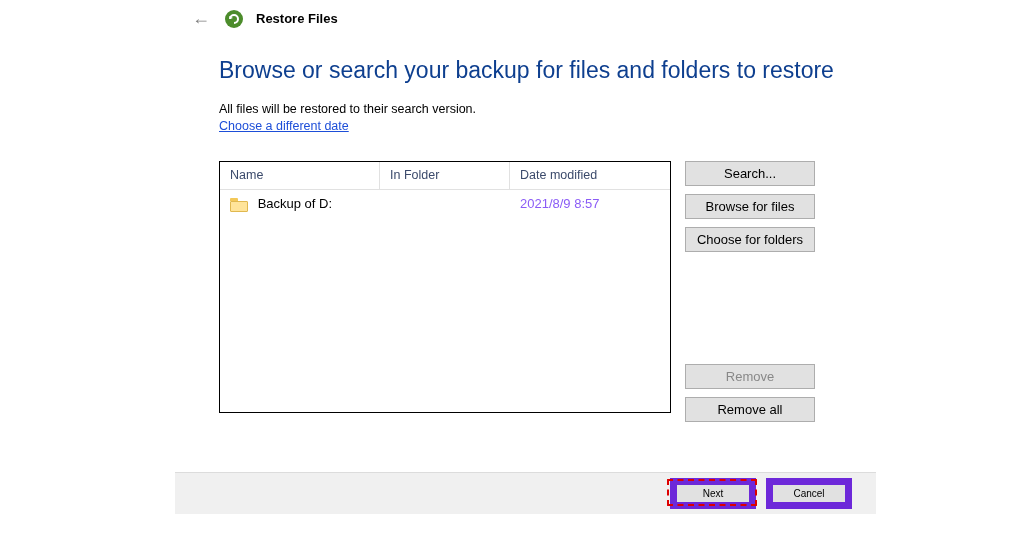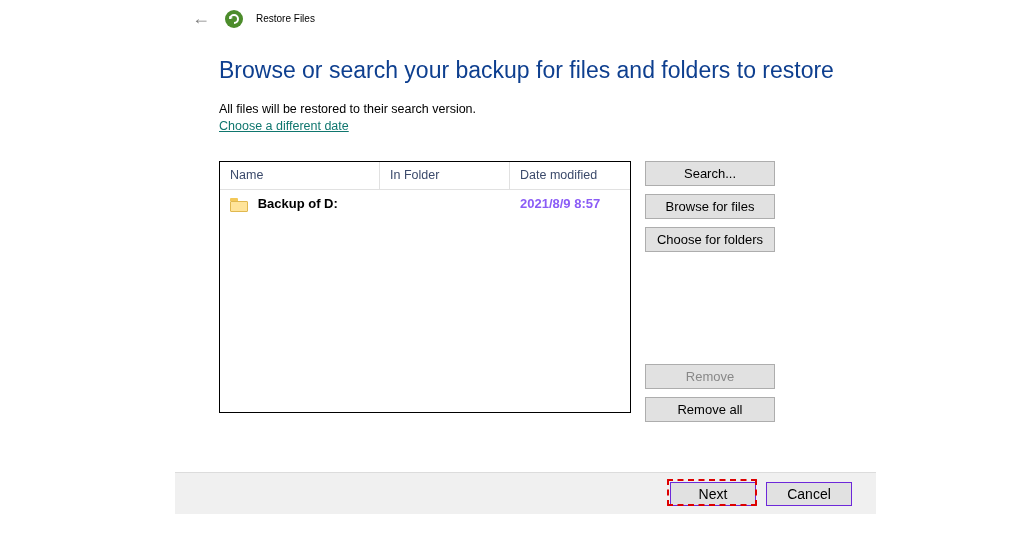--- a/index.html
+++ b/index.html
@@ -11,52 +11,52 @@
       padding: 8px 0 4px 190px;
       gap: 12px;
     }
     .back-arrow { color: #808080; font-size: 18px; padding: 0 2px; }
     .app-icon {
       width: 20px; height: 20px;
       position: relative;
       display: inline-block;
     }
     .app-icon svg { width: 20px; height: 20px; }
-    .window-title { font-size: 10px; font-weight: 400; }
+    .window-title { font-size: 13px; font-weight: 700; }
 
     .content { padding: 24px 0 0 219px; }
     .heading { color: #0e3f8f; font-size: 23px; font-weight: 400; margin-bottom: 18px; }
     .subtext { font-size: 12.5px; margin-bottom: 2px; }
-    .link-date { color: #0f766e; text-decoration: underline; font-size: 12.5px; cursor: pointer; }
+    .link-date { color: #1d4ed8; text-decoration: underline; font-size: 12.5px; cursor: pointer; }
 
     .body-row { display: flex; margin-top: 28px; gap: 14px; align-items: flex-start; }
 
     .listview {
       border: 1px solid #000;
-      width: 412px;
+      width: 452px;
       height: 252px;
       display: flex; flex-direction: column;
       background: #fff;
     }
     .listview-header {
       display: flex;
       border-bottom: 1px solid #e1e1e1;
       font-size: 12.5px;
       color: #3b4a6b;
     }
     .listview-header .col {
       padding: 6px 10px 7px 10px;
       border-right: 1px solid #e1e1e1;
     }
     .listview-header .col:last-child { border-right: none; }
     .col-name   { width: 160px; }
     .col-folder { width: 130px; }
     .col-date   { flex: 1; }
 
-    .listview-rows { flex: 1; overflow: auto; font-weight: bold; }
+    .listview-rows { flex: 1; overflow: auto; }
     .row {
       display: flex; align-items: center;
       font-size: 13px; padding: 6px 0;
     }
     .row .col { padding: 0 10px; }
     .row .col-date { color: #8b5cf6; }
     .folder-icon {
       width: 18px; height: 14px;
       display: inline-block; vertical-align: middle;
       margin-right: 6px; position: relative;
@@ -88,24 +88,24 @@
       left: 175px; right: 148px;  
       top: 472px; height: 42px;
       background: #f0f0f0;
       border-top: 1px solid #dcdcdc;
       display: flex; align-items: center; justify-content: flex-end;
       padding-right: 24px; gap: 10px;
     }
     .footer-btn {
       min-width: 86px;
       background: #e1e1e1;
-      border: 1px solid #6d28d9;
+      border: 7px solid #6d28d9;
       padding: 3px 0;
       text-align: center;
-      font-size: 14px;
+      font-size: 10px;
       cursor: pointer;
     }
     .highlight-next {
       position: absolute;
       border: 2px dashed #d00;
       pointer-events: none;
       border-radius: 1px;
     }
   </style>
 </head>

